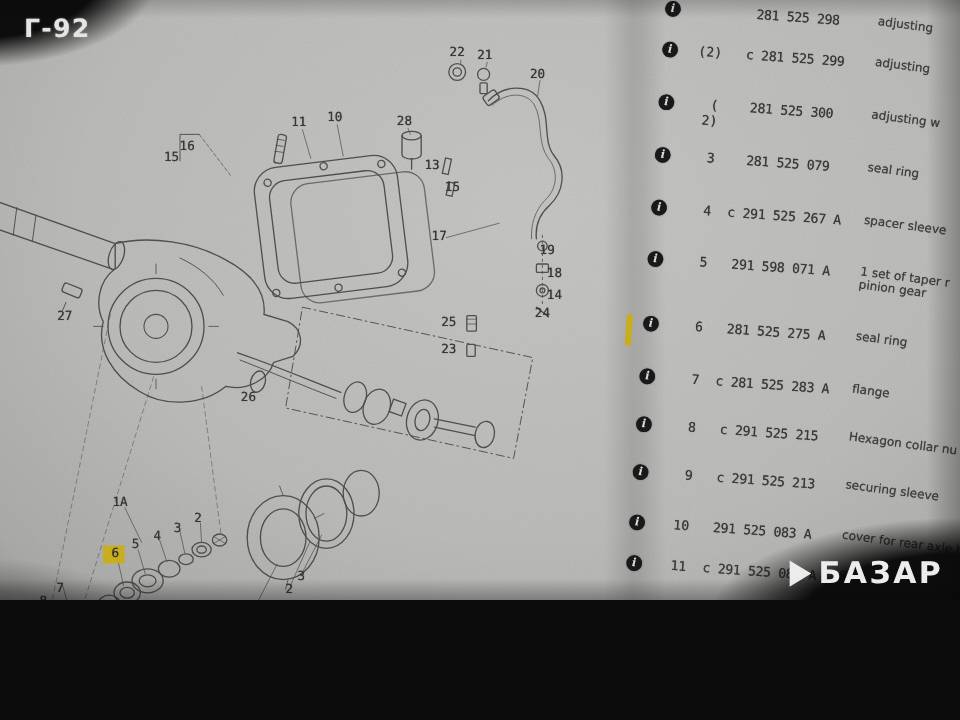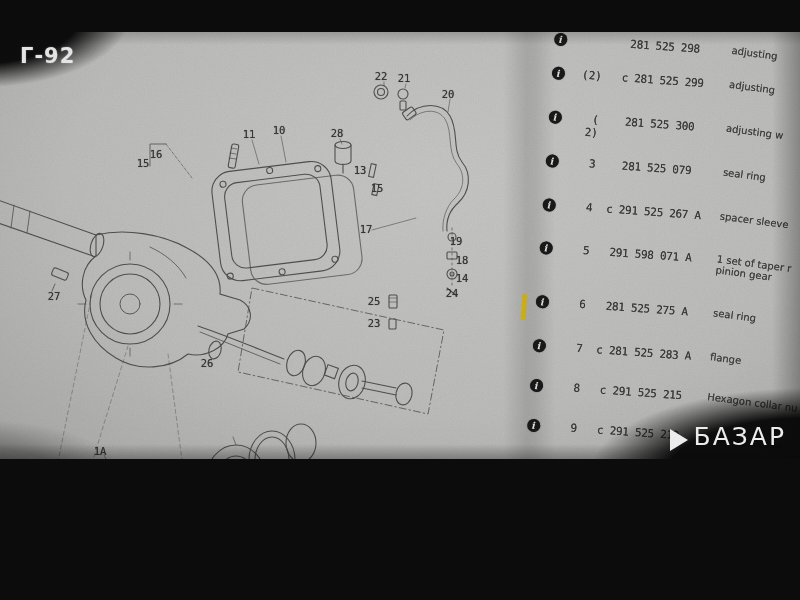--- a/index.html
+++ b/index.html
@@ -1,21 +1,21 @@
 <!DOCTYPE html>
 <html><head>
 <meta charset="utf-8">
 <style>
   html,body{margin:0;padding:0;}
   body{
     width:800px;height:600px;overflow:hidden;background:#0c0c0c;
     font-family:"DejaVu Sans", sans-serif;
   }
-  .screen{position:relative;width:800px;height:427px;overflow:hidden;
-    background:radial-gradient(ellipse at 55% 35%, #cdcdcb 0%, #c3c3c1 60%, #b2b2b0 92%, #a3a3a1 100%);margin-top:32px;}
+  .screen{position:relative;width:800px;height:500px;overflow:hidden;
+    background:radial-gradient(ellipse at 55% 35%, #cdcdcb 0%, #c3c3c1 60%, #b2b2b0 92%, #a3a3a1 100%);}
 
   
   .diagram{position:absolute;left:0;top:0;width:540px;height:600px;z-index:1;opacity:.92;}
   #callouts{position:absolute;left:0;top:0;width:540px;height:600px;z-index:2;}
   .callout{
     position:absolute;transform:translate(-50%,-50%);
     font-family:"DejaVu Sans Mono", monospace;font-size:10.5px;color:#3a3a3a;
     text-shadow:0 0 .7px rgba(60,60,60,.85);white-space:nowrap;
   }
   .callout-hl{background:rgba(216,184,12,.88);padding:1px 5px 2px 7px;border-radius:1px;color:#2f2f2f;}
@@ -50,21 +50,21 @@
     radial-gradient(ellipse 195px 92px at -22px -16px, rgba(8,8,8,0.97) 52%, rgba(8,8,8,0) 78%),
     radial-gradient(ellipse 290px 112px at 101% 103%, rgba(8,8,8,0.97) 48%, rgba(8,8,8,0) 75%),
     linear-gradient(to right, rgba(0,0,0,0) 96.5%, rgba(0,0,0,0.28) 100%),
     linear-gradient(to top, rgba(0,0,0,0.3) 0%, rgba(0,0,0,0) 3.5%),
     linear-gradient(to bottom, rgba(0,0,0,0.18) 0%, rgba(0,0,0,0) 3%),
     radial-gradient(ellipse 180px 80px at -10px 105%, rgba(0,0,0,0.28) 40%, rgba(0,0,0,0) 75%);}
 
   .corner-label{position:absolute;left:20px;top:12px;z-index:6;color:#f2f2f2;
     font-size:21px;font-weight:bold;letter-spacing:1px;text-shadow:0 0 2px rgba(255,255,255,.35);}
   .watermark{position:absolute;right:14px;bottom:8px;z-index:6;color:#fafafa;
-    display:flex;align-items:flex-end;gap:6px;font-weight:normal;font-size:25px;letter-spacing:2px;}
+    display:flex;align-items:center;gap:6px;font-weight:bold;font-size:25px;letter-spacing:2px;}
   .wm-tri{display:inline-block;width:0;height:0;border-top:11px solid transparent;
     border-bottom:11px solid transparent;border-left:18px solid #fafafa;}
 
   
   .noise{position:absolute;inset:0;z-index:7;pointer-events:none;}
   #cursor{position:absolute;z-index:8;pointer-events:none;}
 </style>
 </head>
 <body>
 

